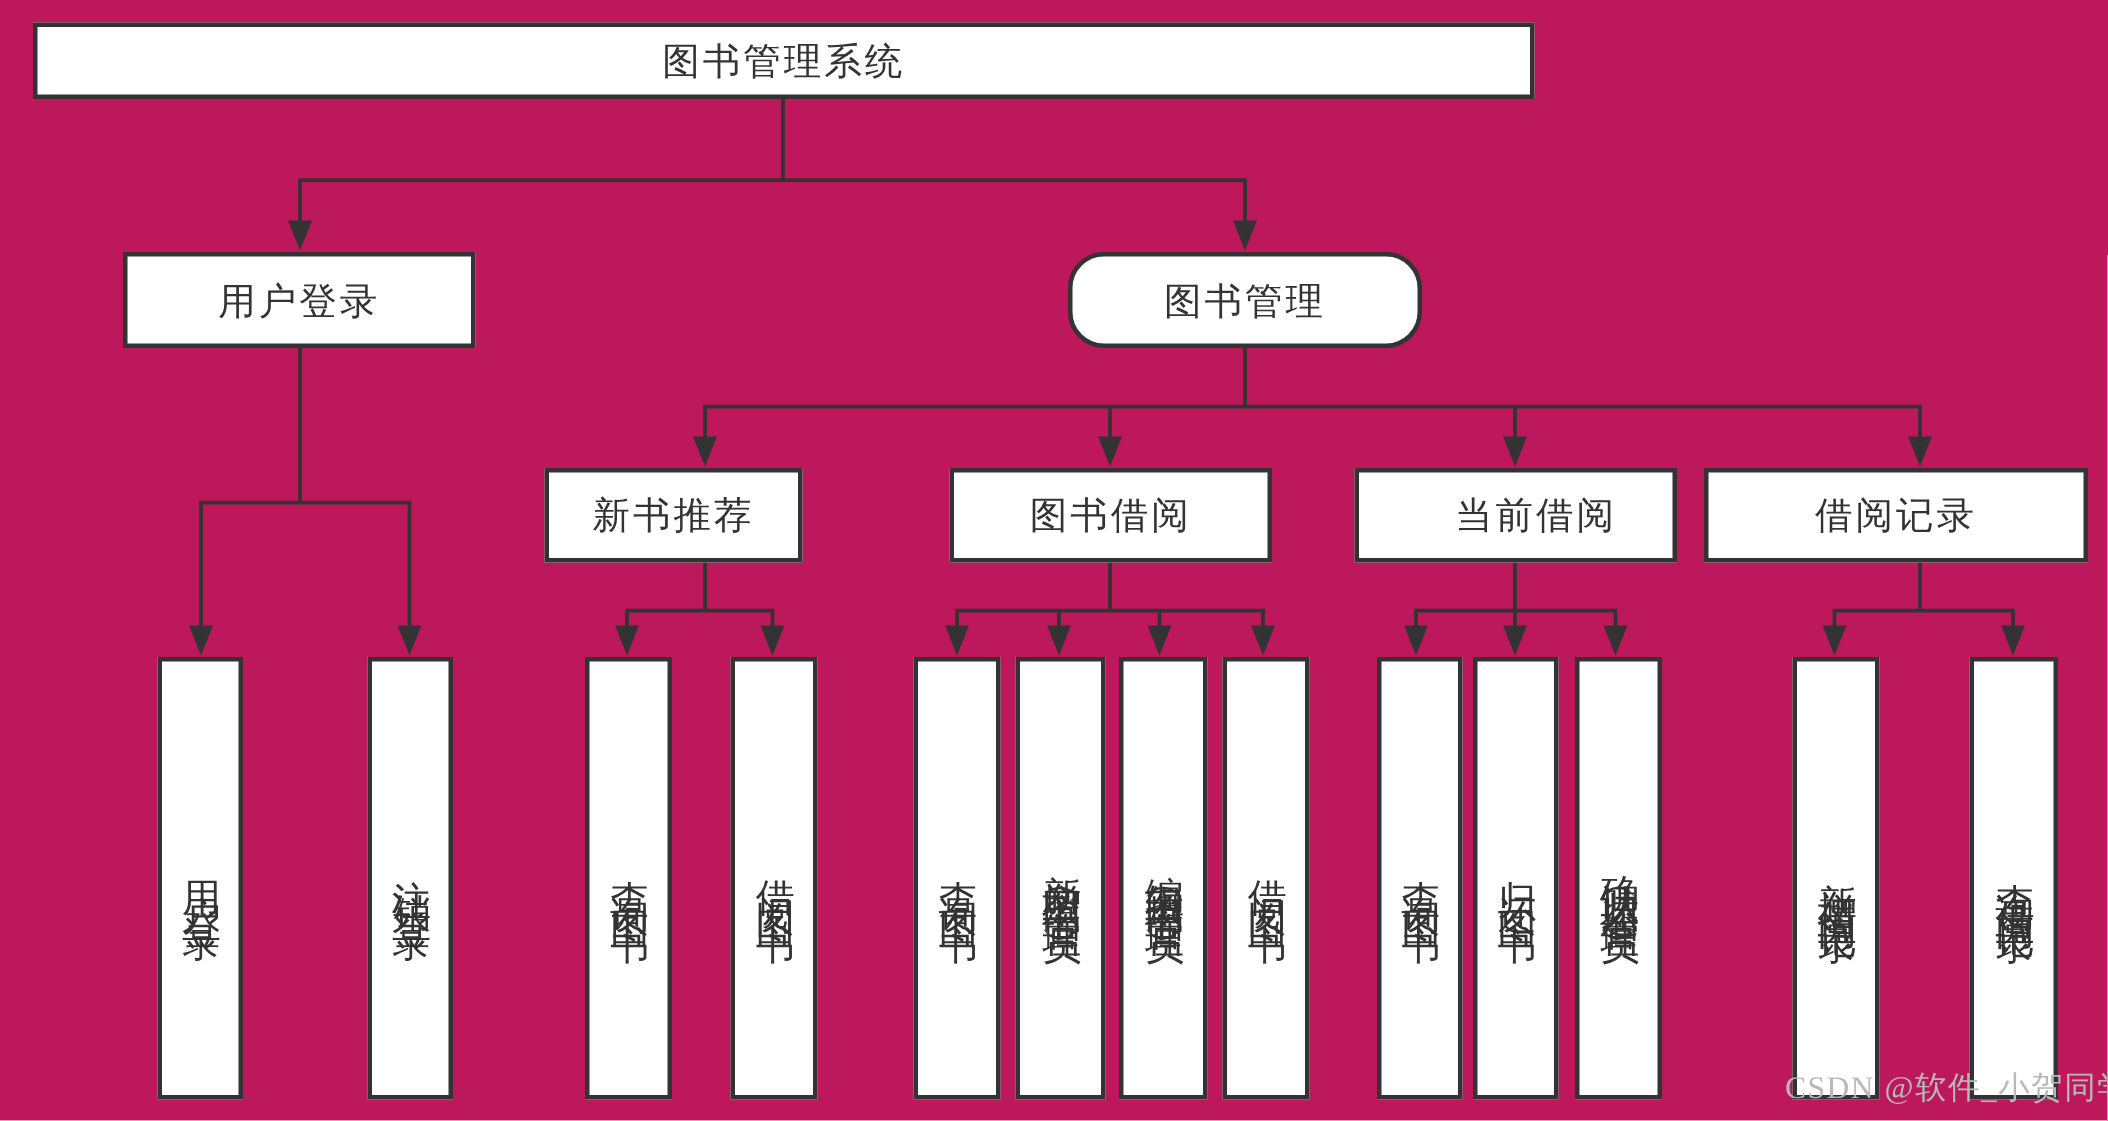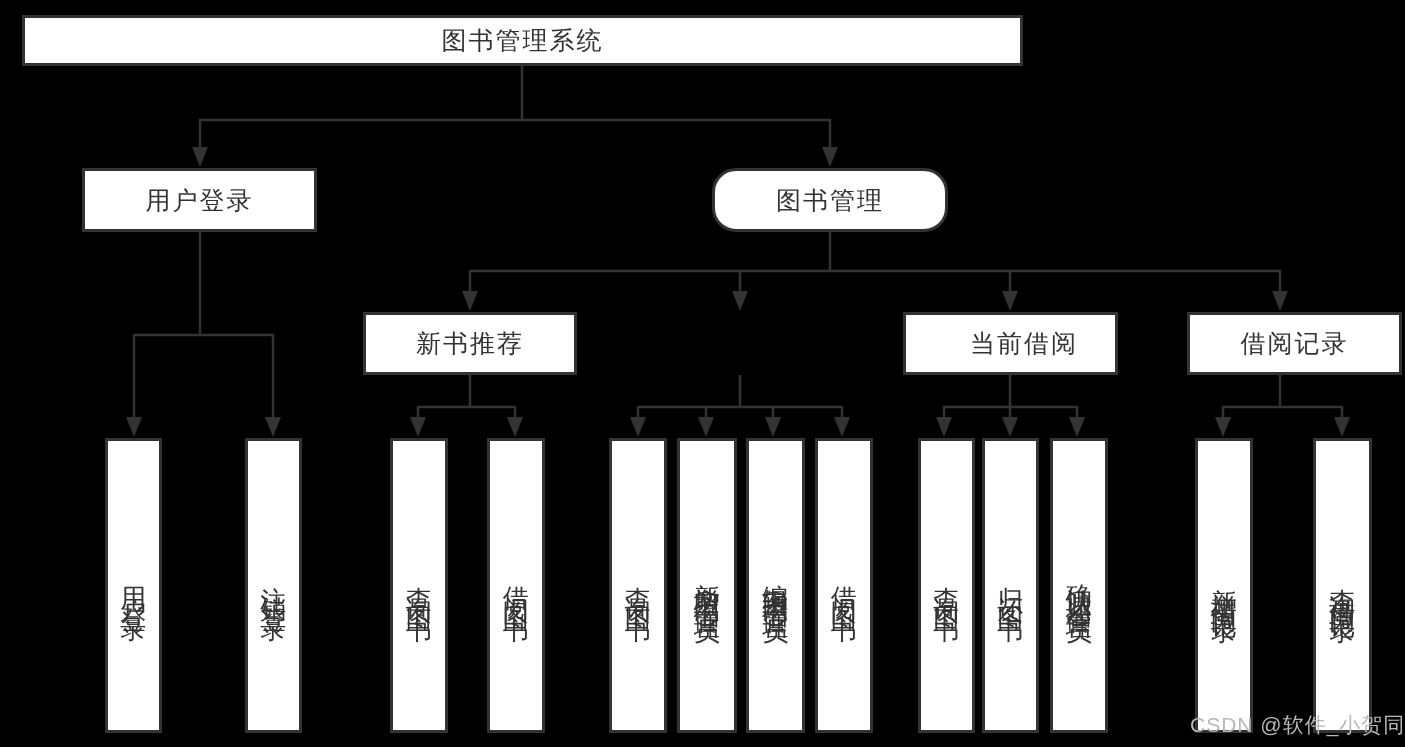--- a/index.html
+++ b/index.html
@@ -1,23 +1,23 @@
 <!DOCTYPE html>
 <html><head>
 <meta charset="utf-8">
 <style>
   * { margin: 0; padding: 0; box-sizing: border-box; }
   html, body { background: #ffffff; }
   .stage {
     position: relative;
     width: 1405px;
     height: 747px;
-    background: #000000;
+    background: #be185d;
     overflow: hidden;
-    font-family: Liberation Sans, sans-serif;
+    font-family: Liberation Serif, serif;
     color: #333333;
   }
   svg.connectors {
     position: absolute;
     left: 0; top: 0;
     width: 1405px; height: 747px;
     z-index: 1;
   }
   svg.connectors path {
     fill: none;
@@ -52,24 +52,24 @@
     top: 438px;
     height: 295px;
   }
   .v-node.six  { letter-spacing: 6px; }
   .v-node.nine { letter-spacing: 5px; }
 
   
   #n-root            { left: 22px;   top: 15px;  width: 1001px; height: 51px; }
   #n-user-login      { left: 82px;   top: 168px; width: 235px;  height: 64px; }
   #n-book-management { left: 712px;  top: 168px; width: 236px;  height: 64px; border-radius: 24px; }
-  #n-new-book        { left: 363px;  top: 312px; width: 214px;  height: 63px; }
+  #n-new-book        { left: 363px;  top: 312px; width: 172px;  height: 63px; }
   #n-book-borrow     { left: 633px;  top: 312px; width: 215px;  height: 63px; }
   #n-current-borrow  { left: 903px;  top: 312px; width: 215px;  height: 63px; padding-left: 27px; }
-  #n-borrow-records  { left: 1187px; top: 312px; width: 215px;  height: 63px; }
+  #n-borrow-records  { left: 1136px; top: 312px; width: 256px;  height: 63px; }
 
   #n-leaf-user-login   { left: 105px;  width: 57px; }
   #n-leaf-logout       { left: 245px;  width: 57px; }
   #n-leaf-rec-query    { left: 390px;  width: 58px; }
   #n-leaf-rec-borrow   { left: 487px;  width: 58px; }
   #n-leaf-bor-query    { left: 609px;  width: 58px; }
   #n-leaf-bor-add      { left: 677px;  width: 60px; }
   #n-leaf-bor-edit     { left: 746px;  width: 59px; }
   #n-leaf-bor-borrow   { left: 815px;  width: 58px; }
   #n-leaf-cur-query    { left: 918px;  width: 57px; }
@@ -155,20 +155,21 @@
       <polygon points="1334,417 1350,417 1342,437"></polygon>
     </g>
   </svg>
 
   <div class="node h-node" id="n-root">图书管理系统</div>
 
   <div class="node h-node" id="n-user-login">用户登录</div>
   <div class="node h-node" id="n-book-management">图书管理</div>
 
   <div class="node h-node" id="n-new-book">新书推荐</div>
+  <div class="node h-node" id="n-book-borrow">图书借阅</div>
   <div class="node h-node" id="n-current-borrow">当前借阅</div>
   <div class="node h-node" id="n-borrow-records">借阅记录</div>
 
   <div class="node v-node" id="n-leaf-user-login">用户登录</div>
   <div class="node v-node" id="n-leaf-logout">注销登录</div>
 
   <div class="node v-node" id="n-leaf-rec-query">查询图书</div>
   <div class="node v-node" id="n-leaf-rec-borrow">借阅图书</div>
 
   <div class="node v-node" id="n-leaf-bor-query">查询图书</div>

